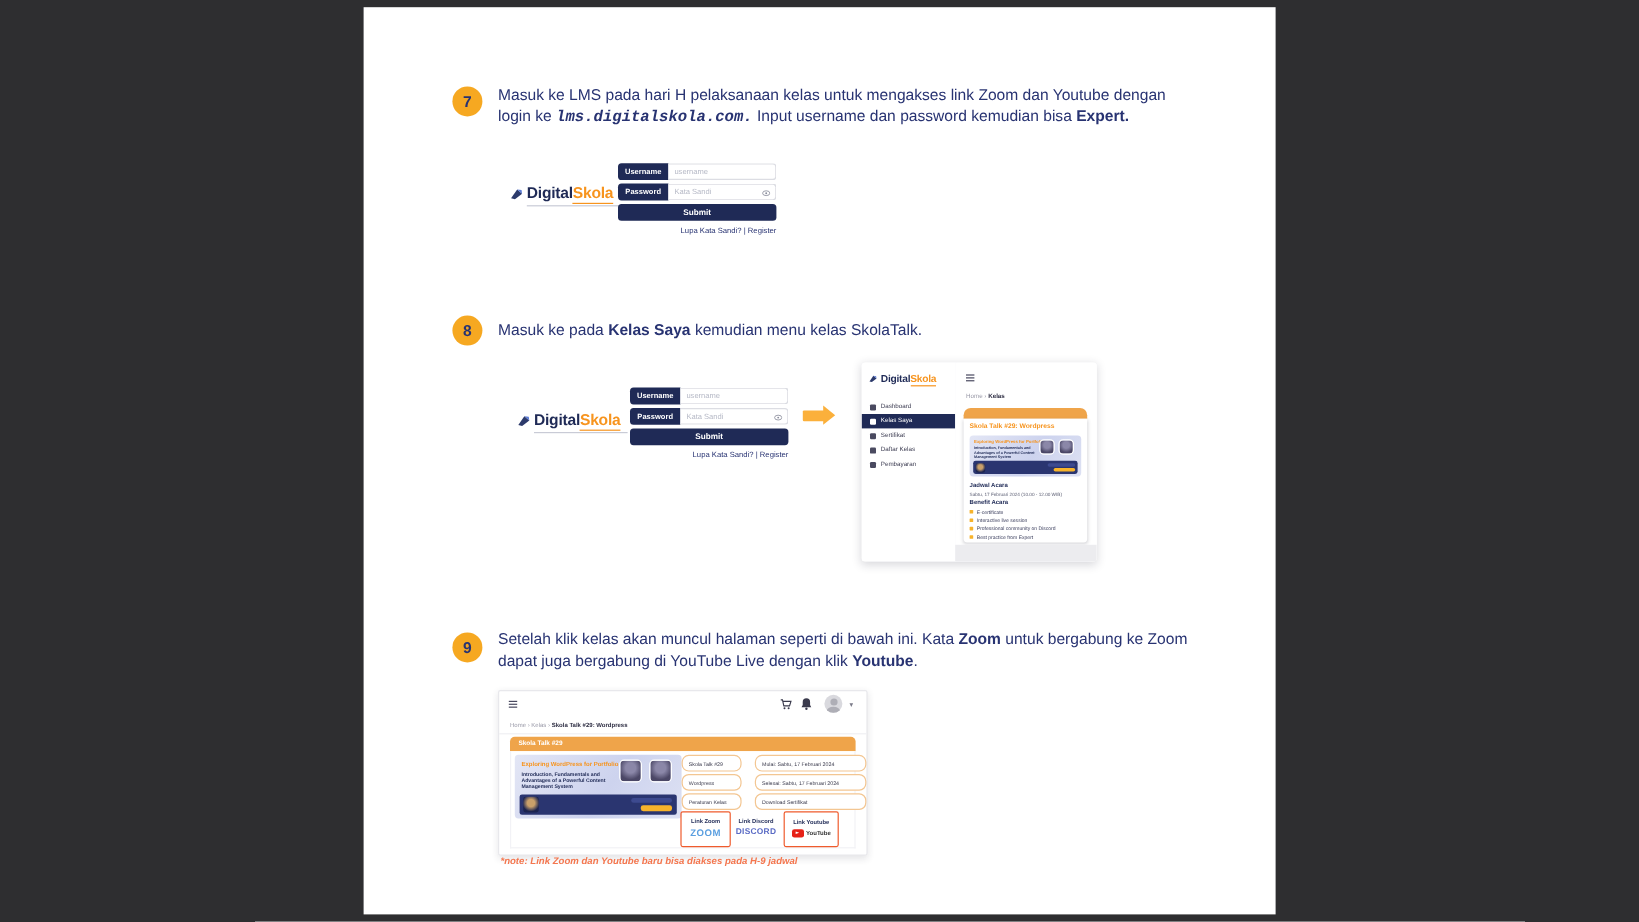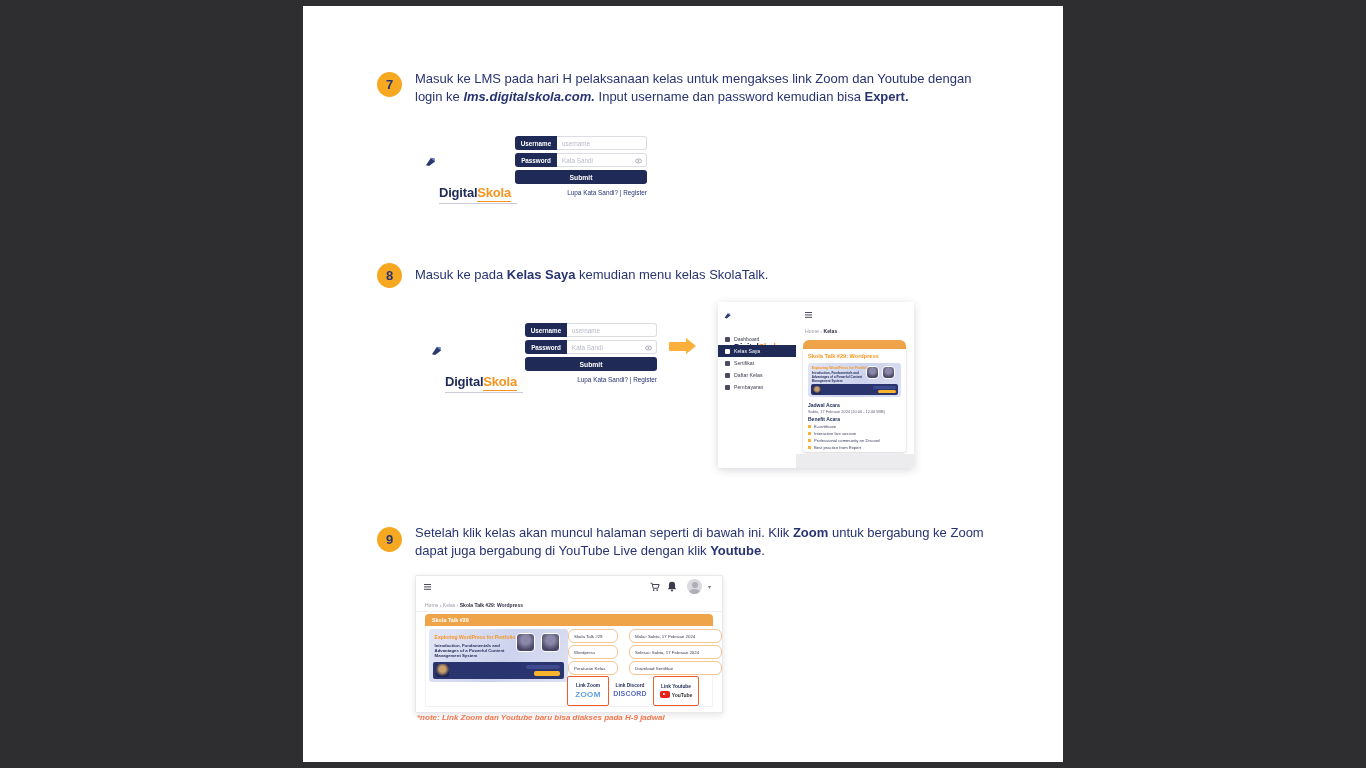--- a/index.html
+++ b/index.html
@@ -18,27 +18,27 @@
   
   .step-circle{
     position:absolute;width:25px;height:25px;border-radius:50%;
     background:#F6A821;color:#283372;font-weight:bold;font-size:13px;
     display:flex;align-items:center;justify-content:center;
   }
   .step-text{
     position:absolute;font-size:13px;line-height:1.35;color:#283372;
   }
   .b{font-weight:bold;}
-  .bi{font-weight:bold;font-style:italic;}
+  .bi{font-weight:bold;font-style:italic;font-family:Liberation Mono, monospace;}
 
   
   .lshot{position:absolute;width:248px;height:74px;}
   .logo{position:absolute;display:flex;align-items:flex-start;gap:3px;}
   .logo-icon{width:11px;height:11px;margin-top:2px;}
-  .logo-words{font-weight:800;font-size:13px;letter-spacing:-0.2px;line-height:1;margin-top:32px;}
+  .logo-words{font-weight:800;font-size:13px;letter-spacing:-0.2px;line-height:1;}
   .logo-digital{color:#1F2A56;}
   .logo-skola{color:#F7941E;border-bottom:1.6px solid #F7941E;padding-bottom:1px;}
   .logo-tagline{height:2px;border-bottom:1px solid #c9cbd6;margin-top:2px;width:78px;}
   .lf{position:absolute;width:132px;}
   .lf-row{position:absolute;left:0;right:0;height:14px;display:flex;}
   .lf-label{
     width:42px;background:#1F2A56;color:#fff;font-size:6.3px;font-weight:bold;
     border-radius:3px 0 0 3px;display:flex;align-items:center;justify-content:center;
   }
   .lf-field{
@@ -304,21 +304,21 @@
             <span>Best practice from Expert</span>
           </div>
       </div>
       <div class="d-gray"></div>
     </div>
   </div>
 
   <div class="step-circle" style="left:74px;top:521px">
       <span>9</span>
     </div>
-  <div class="step-text" style="left:112px;top:518px;width:580px"><span>Setelah klik kelas akan muncul halaman seperti di bawah ini. Klik </span><span class="b">Zoom</span><span> untuk bergabung ke Zoom dapat juga bergabung di YouTube Live dengan klik </span><span class="b">Youtube</span><span>.</span></div>
+  <div class="step-text" style="left:112px;top:518px;width:580px"><span>Setelah klik kelas akan muncul halaman seperti di bawah ini. Kata </span><span class="b">Zoom</span><span> untuk bergabung ke Zoom dapat juga bergabung di YouTube Live dengan klik </span><span class="b">Youtube</span><span>.</span></div>
 
   <div class="cshot">
     <span class="burger" style="left:8px;top:8px"></span>
     <svg class="abs" style="right:62px;top:6px" width="10" height="10" viewBox="0 0 16 16">
       <path d="M1 2h2.3l1.8 8h7.6l1.9-6H4" fill="none" stroke="#3a3a4c" stroke-width="1.5"></path>
       <circle cx="6" cy="13" r="1.3" fill="#3a3a4c"></circle>
         <circle cx="11.5" cy="13" r="1.3" fill="#3a3a4c"></circle>
     </svg>
     <svg class="abs" style="right:45px;top:5px" width="10" height="11" viewBox="0 0 14 15">
       <path d="M7 1a4.3 4.3 0 0 0-4.3 4.3V9L1.3 11.4h11.4L11.3 9V5.3A4.3 4.3 0 0 0 7 1z" fill="#3a3a4c"></path>

